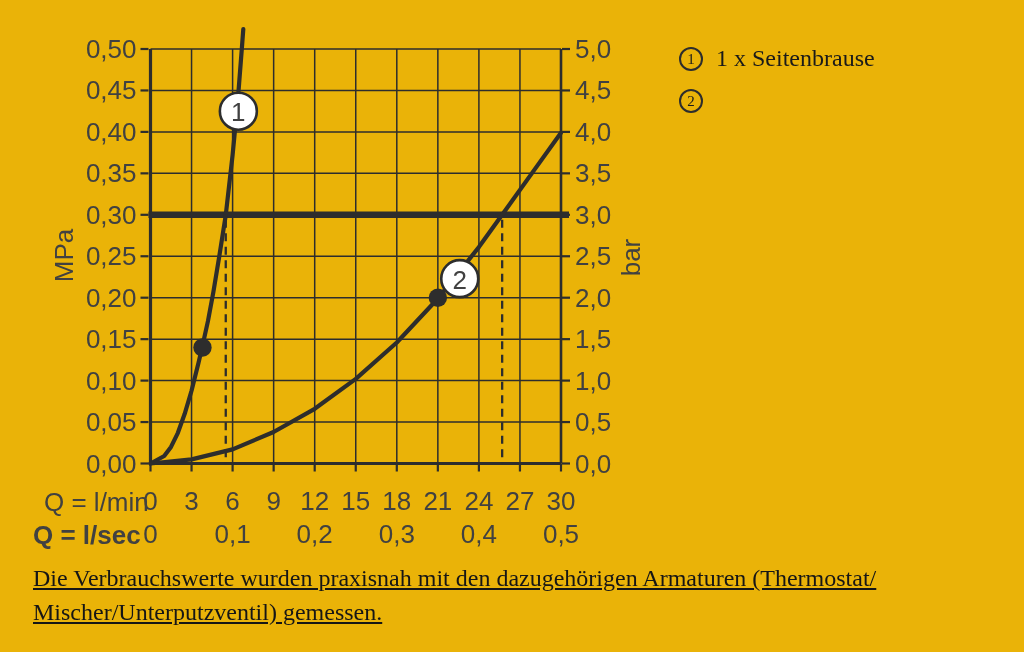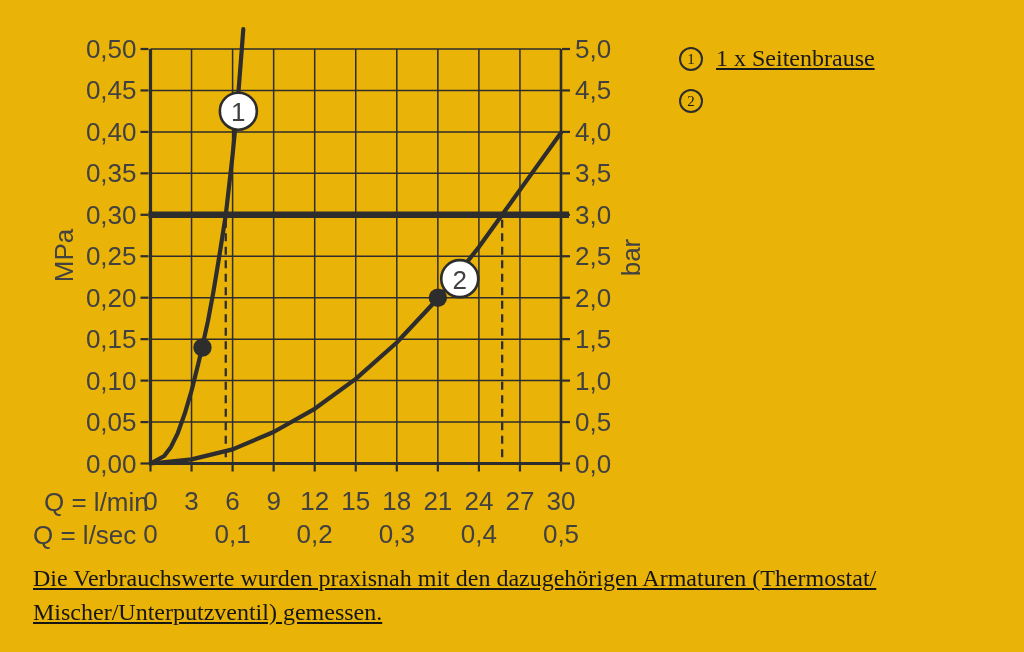--- a/index.html
+++ b/index.html
@@ -6,27 +6,27 @@
   .stage{position:relative;width:1024px;height:652px;background:#eab308;overflow:hidden;
          font-family:"Liberation Sans",sans-serif;}
   svg#chart{position:absolute;left:0;top:0;}
   svg#chart text{font-family:"Liberation Sans",sans-serif;fill:#414141;font-size:26px;}
   .unit-label{position:absolute;font-size:26px;color:#414141;text-align:center;
               transform:rotate(-90deg);}
   .unit-label.mpa{left:24px;top:240px;width:80px;}
   .unit-label.bar{left:601px;top:242px;width:60px;}
   .xrow-label{position:absolute;left:33px;font-size:26px;color:#414141;white-space:nowrap;}
   .xrow-label.row1{top:487px;margin-left:11px;}
-  .xrow-label.row2{top:520px;}
+  .xrow-label.row2{top:520px;font-weight:bold;}
   .legend{position:absolute;left:679px;top:45px;}
   .legend-row{display:flex;align-items:center;gap:13px;height:27px;margin-bottom:15px;}
   .legend-badge{width:24px;height:24px;box-sizing:border-box;border:2px solid #2d2d2d;
                 border-radius:50%;display:flex;align-items:center;justify-content:center;
                 font:15px "Liberation Serif",serif;color:#1a1a1a;flex:0 0 auto;padding-top:1px;}
-  .legend-label{font:24px/27px "Liberation Serif",serif;color:#1a1a1a;white-space:nowrap;text-decoration:underline;}
+  .legend-label{font:24px/27px "Liberation Serif",serif;color:#1a1a1a;white-space:nowrap;}
   .footnote{position:absolute;left:33px;top:561px;width:900px;
             font:24px/34px "Liberation Serif",serif;color:#161616;text-decoration:underline;}
 </style>
 </head>
 <body>
 
 <div class="stage">
 
   <svg id="chart" width="1024" height="652" viewBox="0 0 1024 652">
       <line x1="150.5" y1="49" x2="150.5" y2="463.5" stroke="#2d2d2d" stroke-width="3.2"></line>

